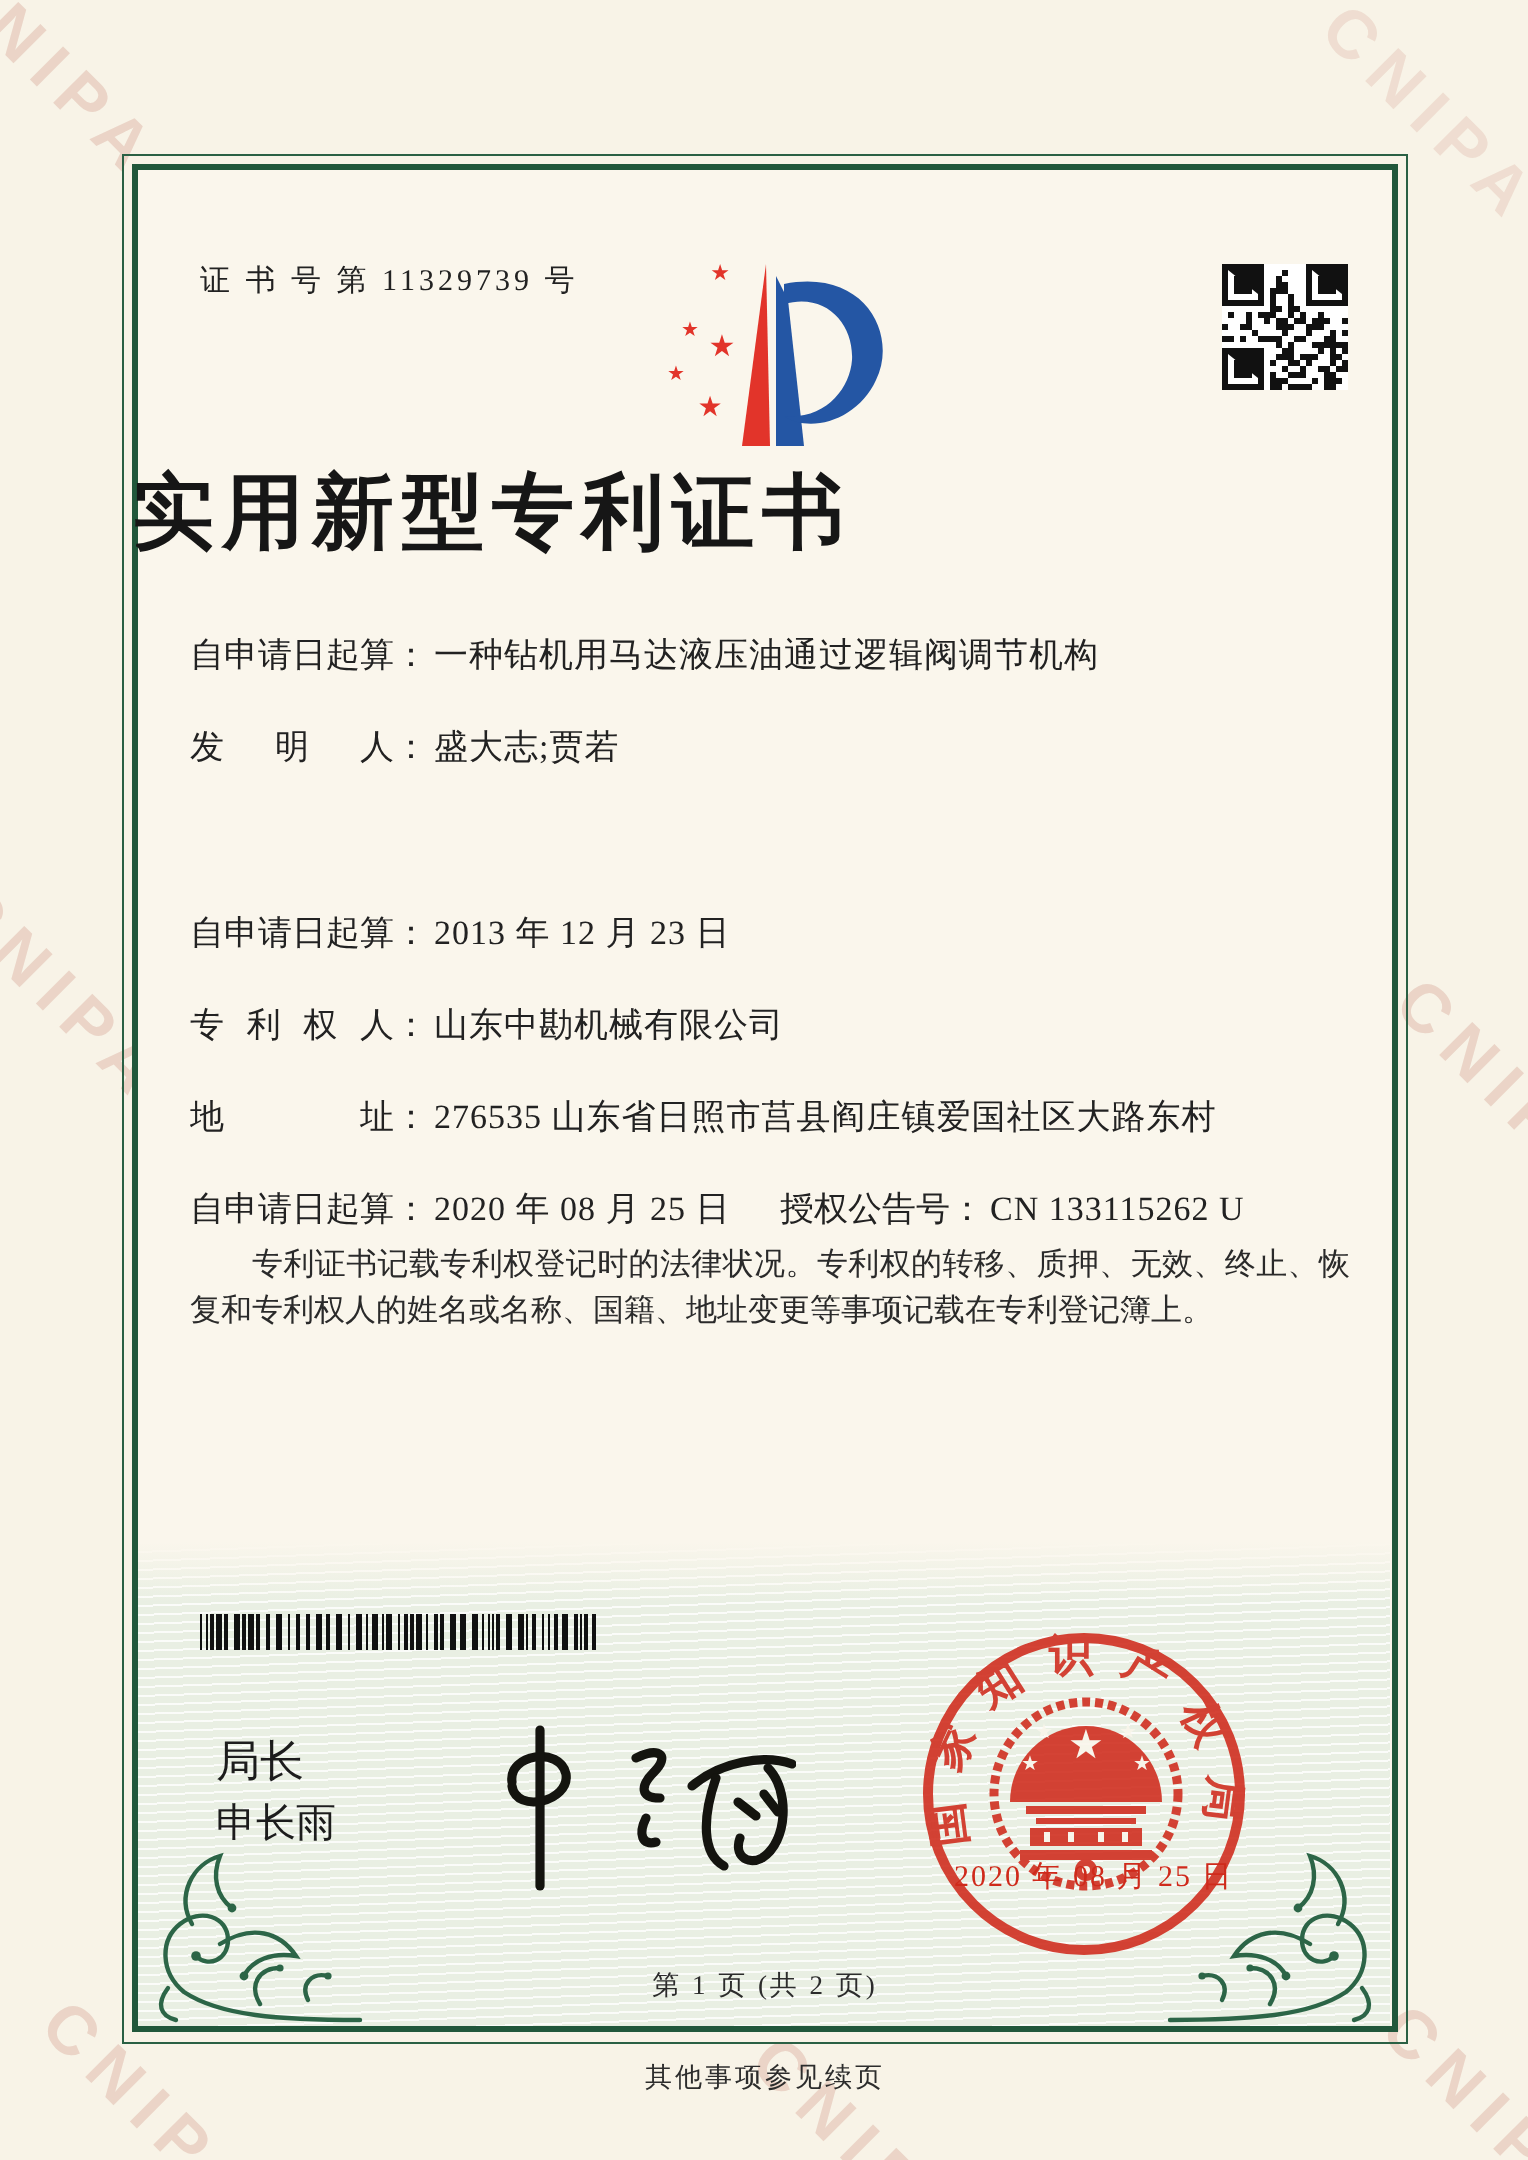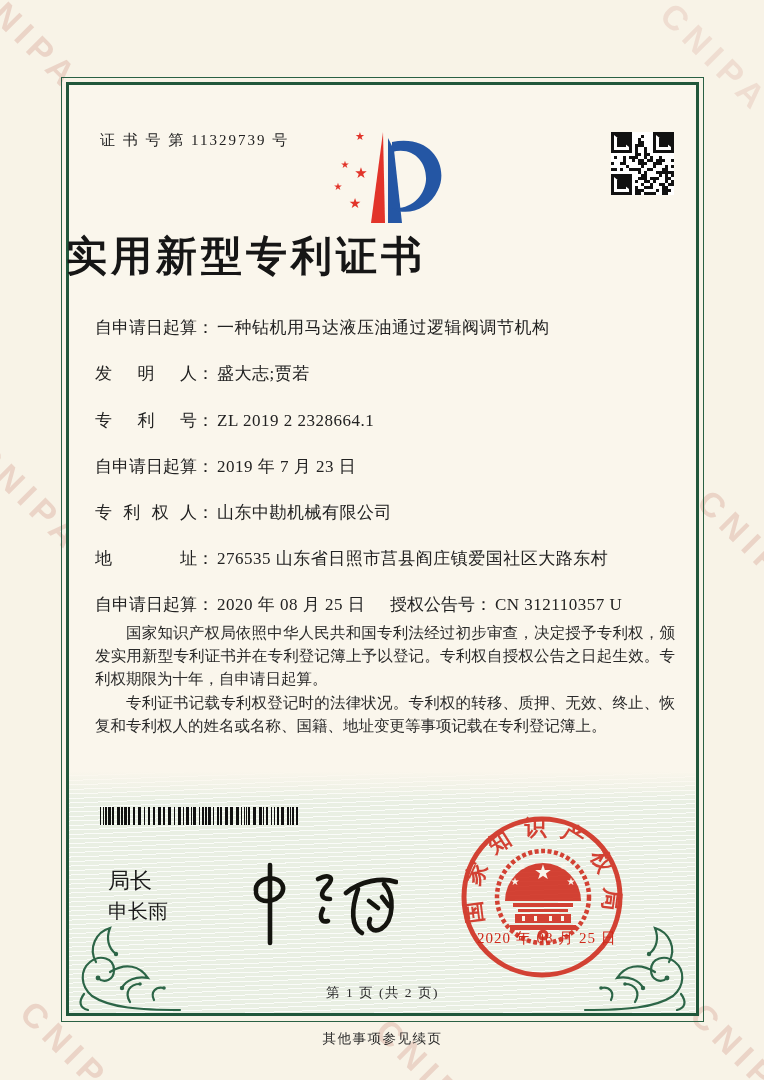--- a/index.html
+++ b/index.html
@@ -276,39 +276,35 @@
   </svg>
 
   <div class="title">实用新型专利证书</div>
 
   <div class="frow" style="top:316px">
     <span class="flabel">自申请日起算</span><span class="colon">：</span><span class="fvalue">一种钻机用马达液压油通过逻辑阀调节机构</span>
   </div>
   <div class="frow" style="top:362px">
     <span class="flabel">发明人</span><span class="colon">：</span><span class="fvalue">盛大志;贾若</span>
   </div>
-  <div class="frow" style="top:409px">
-    <span class="flabel">专利号</span><span class="colon">：</span><span class="fvalue">ZL 2019 2 2328664.1</span>
-  </div>
   <div class="frow" style="top:455px">
-    <span class="flabel">自申请日起算</span><span class="colon">：</span><span class="fvalue">2019 年 7 月 23 日</span>
+    <span class="flabel">自申请日起算</span><span class="colon">：</span><span class="fvalue">2013 年 12 月 23 日</span>
   </div>
   <div class="frow" style="top:501px">
     <span class="flabel">专利权人</span><span class="colon">：</span><span class="fvalue">山东中勘机械有限公司</span>
   </div>
   <div class="frow" style="top:547px">
     <span class="flabel">地址</span><span class="colon">：</span><span class="fvalue">276535 山东省日照市莒县阎庄镇爱国社区大路东村</span>
   </div>
   <div class="frow" style="top:593px">
     <span class="flabel">自申请日起算</span><span class="colon">：</span><span class="fvalue">2020 年 08 月 25 日</span>
-    <span class="fpair2"><span>授权公告号</span><span class="colon">：</span><span class="fvalue">CN 312110357 U</span></span>
+    <span class="fpair2"><span>授权公告号</span><span class="colon">：</span><span class="fvalue">CN 133115262 U</span></span>
   </div>
 
   <div class="paras">
-    <p>国家知识产权局依照中华人民共和国专利法经过初步审查，决定授予专利权，颁发实用新型专利证书并在专利登记簿上予以登记。专利权自授权公告之日起生效。专利权期限为十年，自申请日起算。</p>
     <p>专利证书记载专利权登记时的法律状况。专利权的转移、质押、无效、终止、恢复和专利权人的姓名或名称、国籍、地址变更等事项记载在专利登记簿上。</p>
   </div>
 
   <svg class="barcode" width="201" height="18" viewBox="0 0 201 18">
     <g class="bars" fill="#111111">
         <rect x="0" y="0" width="1" height="18"></rect>
         <rect x="3" y="0" width="1" height="18"></rect>
         <rect x="5" y="0" width="2" height="18"></rect>
         <rect x="8" y="0" width="3" height="18"></rect>
         <rect x="12" y="0" width="2" height="18"></rect>

